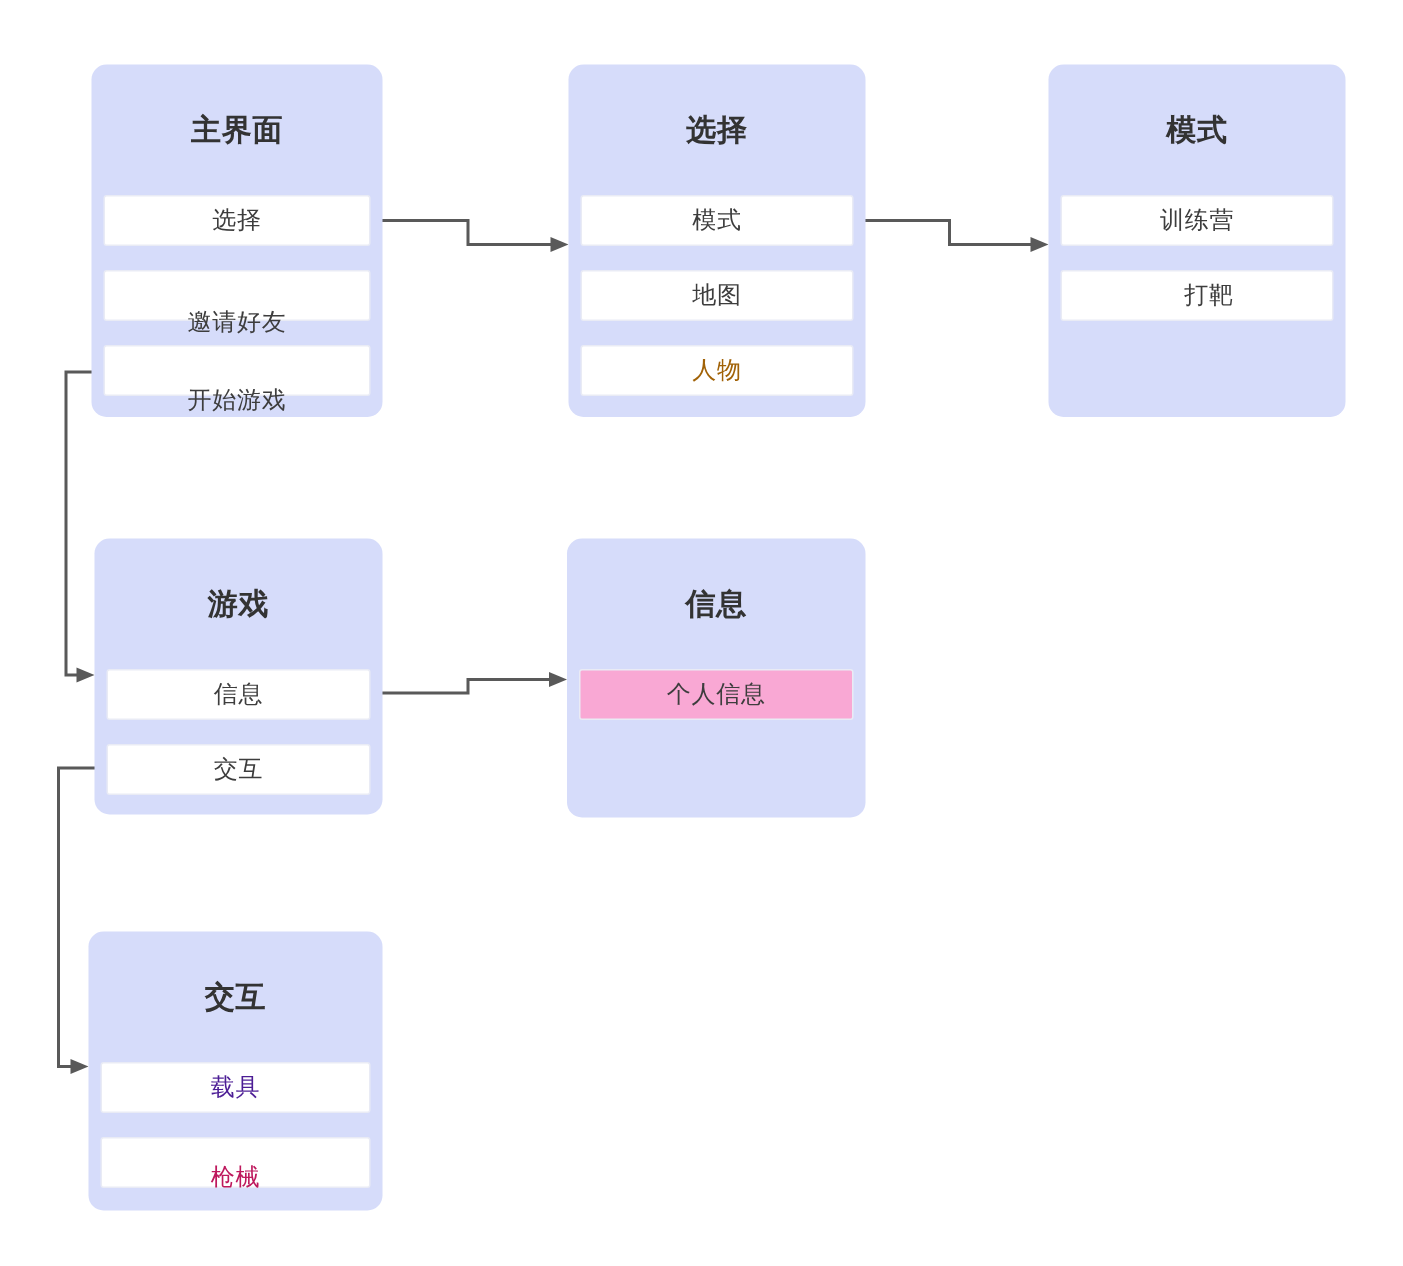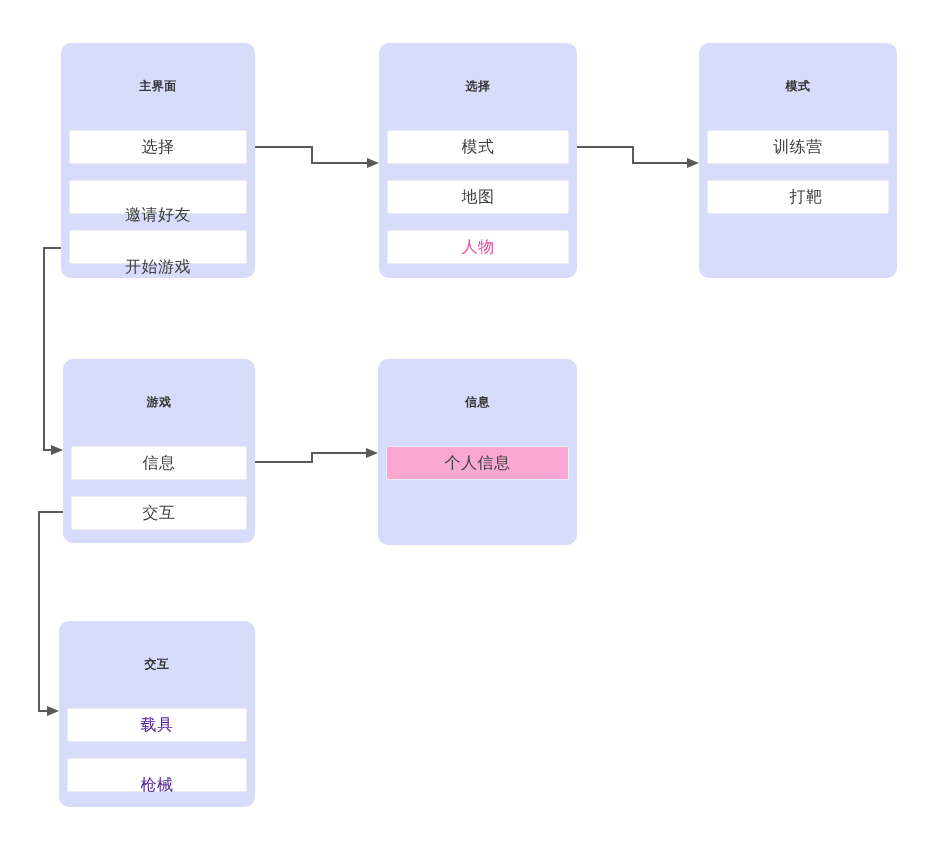--- a/index.html
+++ b/index.html
@@ -24,21 +24,21 @@
   .node {
     position: absolute;
     border-radius: 10px;
     box-sizing: border-box;
   }
   .node-title {
     height: 87px;
     display: flex;
     align-items: center;
     justify-content: center;
-    font-size: 12px;
+    font-size: 20px;
     font-weight: bold;
     letter-spacing: 0.5px;
   }
   .node-row {
     height: 34px;
     margin: 0 8px 16px 8px;
     box-sizing: border-box;
     border-radius: 2px;
     display: flex;
     align-items: center;
@@ -82,21 +82,21 @@
       </div>
       <div class="node" style="left: 379px; top: 43px; width: 198px; height: 235px; background: rgb(214, 220, 250);">
         <div class="node-title" style="color: rgb(51, 51, 51);">选择</div>
         <div class="node-row" style="background: rgb(255, 255, 255); border: 1px solid rgb(233, 235, 245);">
           <span style="color: rgb(61, 61, 61);">模式</span>
         </div>
         <div class="node-row" style="background: rgb(255, 255, 255); border: 1px solid rgb(233, 235, 245);">
           <span style="color: rgb(61, 61, 61);">地图</span>
         </div>
         <div class="node-row" style="background: rgb(255, 255, 255); border: 1px solid rgb(233, 235, 245);">
-          <span style="color: #ec4899;">人物</span>
+          <span style="color: #a16207;">人物</span>
         </div>
       </div>
       <div class="node" style="left: 699px; top: 43px; width: 198px; height: 235px; background: rgb(214, 220, 250);">
         <div class="node-title" style="color: rgb(51, 51, 51);">模式</div>
         <div class="node-row" style="background: rgb(255, 255, 255); border: 1px solid rgb(233, 235, 245);">
           <span style="color: rgb(61, 61, 61);">训练营</span>
         </div>
         <div class="node-row" style="background: rgb(255, 255, 255); border: 1px solid rgb(233, 235, 245); padding-left: 16px;">
           <span style="color: rgb(61, 61, 61);">打靶</span>
         </div>
@@ -115,17 +115,17 @@
         <div class="node-row" style="background: #f9a8d4; border: 1px solid rgb(233, 235, 245);">
           <span style="color: rgb(61, 61, 61);">个人信息</span>
         </div>
       </div>
       <div class="node" style="left: 59px; top: 621px; width: 196px; height: 186px; background: rgb(214, 220, 250);">
         <div class="node-title" style="color: rgb(51, 51, 51);">交互</div>
         <div class="node-row" style="background: rgb(255, 255, 255); border: 1px solid rgb(233, 235, 245);">
           <span style="color: #4c1d95; text-align: right;">载具</span>
         </div>
         <div class="node-row" style="background: rgb(255, 255, 255); border: 1px solid rgb(233, 235, 245);">
-          <span style="color: #4c1d95; margin-top: 20px;">枪械</span>
+          <span style="color: #be185d; margin-top: 20px;">枪械</span>
         </div>
       </div>
     </div>
 </div>
 
 </body></html>

